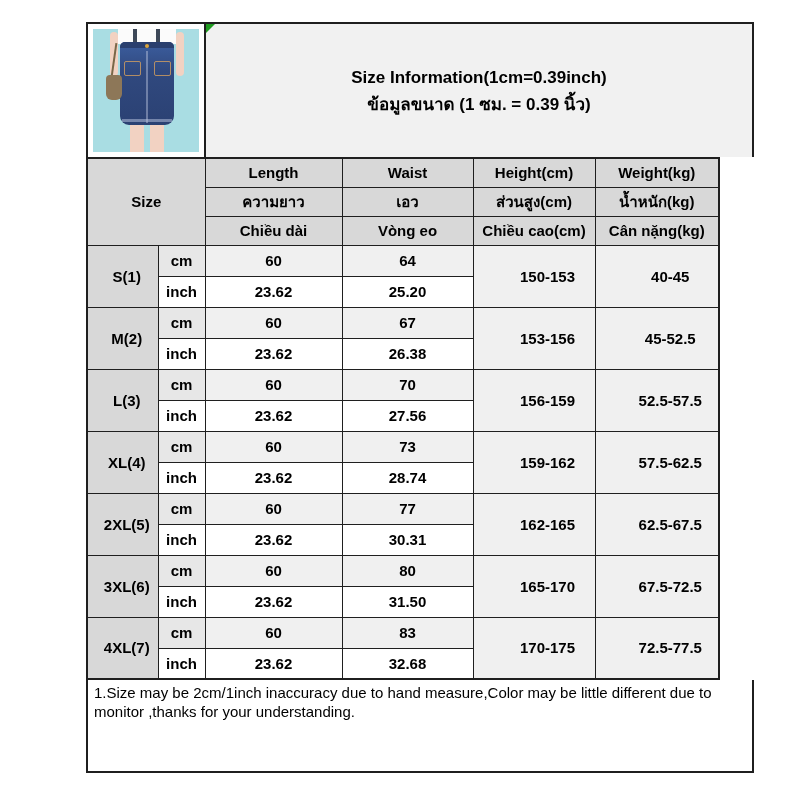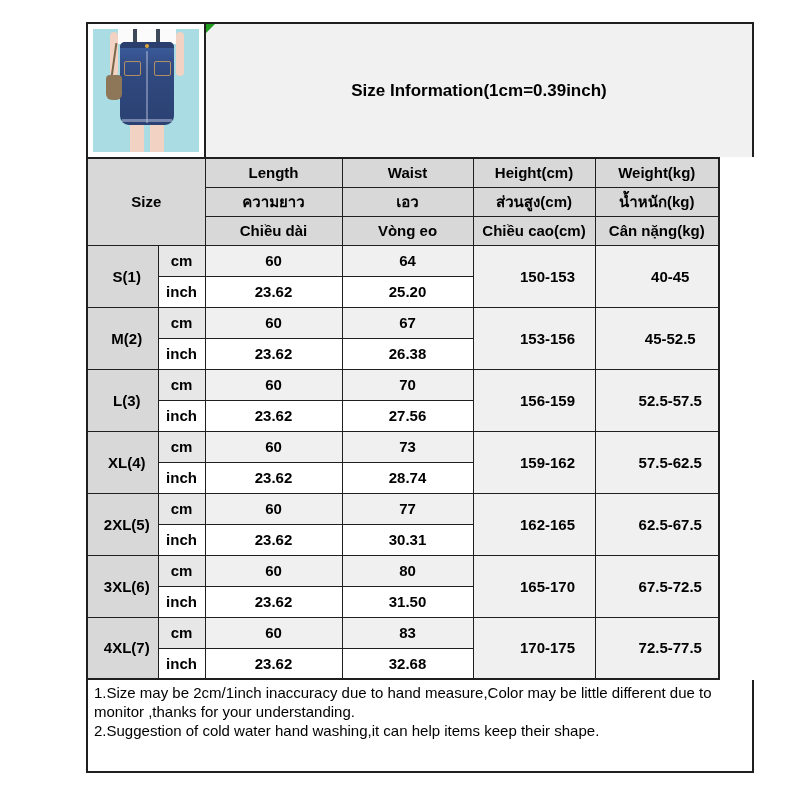--- a/index.html
+++ b/index.html
@@ -72,20 +72,21 @@
         <div class="pocket-r"></div>
         <div class="hem"></div>
         <div class="bag"></div>
         <div class="leg-l"></div>
         <div class="leg-r"></div>
       </div>
     </div>
     <div class="title-cell">
       <div class="corner-marker"></div>
       <div class="title-line">Size Information(1cm=0.39inch)</div>
+      <div class="title-line">ข้อมูลขนาด (1 ซม. = 0.39 นิ้ว)</div>
     </div>
   </div>
 
   <table class="size-table">
     <colgroup>
       <col style="width:71px">
         <col style="width:47px">
         <col style="width:137px">
       <col style="width:131px">
         <col style="width:122px">
@@ -207,16 +208,15 @@
       <tr class="drow">
         <td class="c-unit-inch">inch</td>
         <td class="c-inch">23.62</td>
         <td class="c-inch">32.68</td>
       </tr>
     </tbody>
   </table>
 
   <div class="attention">
     <div>1.Size may be 2cm/1inch inaccuracy due to hand measure,Color may be little different due to monitor ,thanks for your understanding.</div>
-    <div>2.Suggestion of cold water hand washing,it can help items keep their shape.</div>
   </div>
 
 </div>
 
 </body></html>

